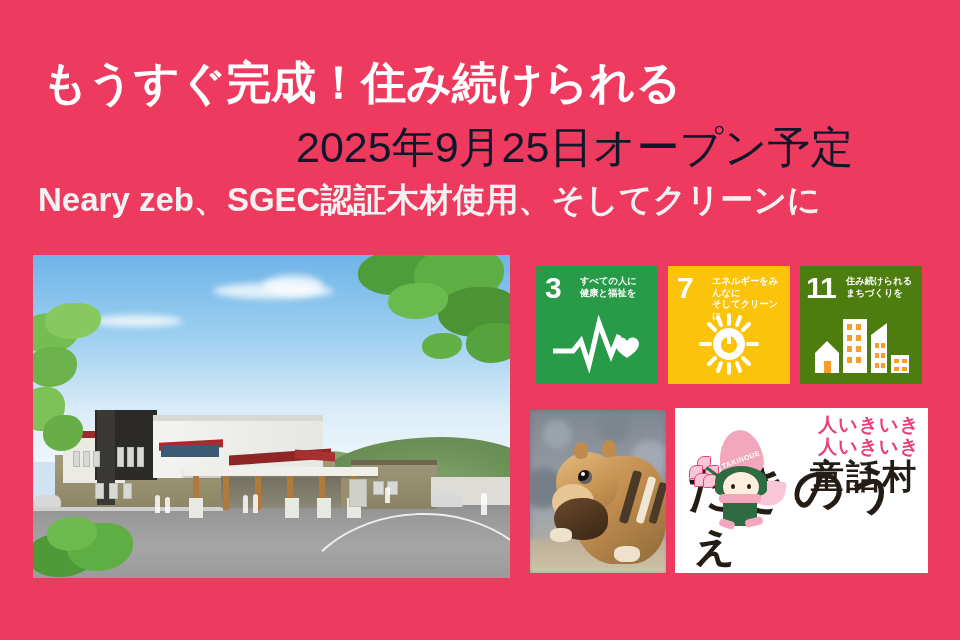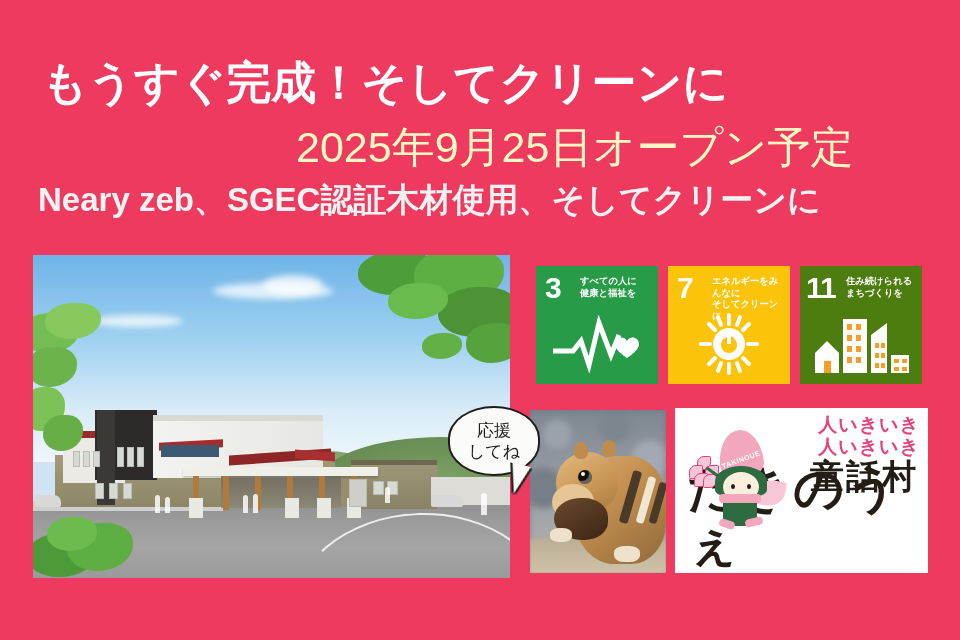--- a/index.html
+++ b/index.html
@@ -14,21 +14,21 @@
 
   
   .headline{position:absolute;left:0;top:0;width:960px;}
   .title-line1{
     position:absolute;left:42px;top:58px;
     font-size:45px;line-height:50px;font-weight:700;color:#ffffff;
     letter-spacing:0px;white-space:nowrap;
   }
   .title-line2{
     position:absolute;left:296px;top:123px;
-    font-size:43px;line-height:48px;font-weight:400;color:#fef9c3;
+    font-size:43px;line-height:48px;font-weight:400;color:#0f172a;
     letter-spacing:0px;white-space:nowrap;
   }
   .title-line3{
     position:absolute;left:38px;top:181px;
     font-size:33px;line-height:38px;font-weight:600;color:#f2f2f2;
     letter-spacing:0px;white-space:nowrap;
   }
 
   
   .render-photo{
@@ -160,21 +160,21 @@
   .m-flower{position:absolute;left:0;top:26px;width:30px;height:30px;}
   .m-pet{position:absolute;width:12px;height:12px;background:#f8c6d6;border:1.5px solid #e8407a;border-radius:50% 10% 50% 10%;}
   .m-stick{position:absolute;left:14px;top:46px;width:34px;height:3px;background:#2f6b41;transform:rotate(36deg);}
 </style>
 </head>
 <body>
 
 <div class="poster">
 
   <div class="headline">
-    <div class="title-line1">もうすぐ完成！そしてクリーンに</div>
+    <div class="title-line1">もうすぐ完成！住み続けられる</div>
     <div class="title-line2">2025年9月25日オープン予定</div>
     <div class="title-line3">Neary  zeb、SGEC認証木材使用、そしてクリーンに</div>
   </div>
 
   <div class="render-photo">
     <div class="sky"></div>
     <div class="cloud c1"></div>
     <div class="cloud c2"></div>
     <div class="cloud c3"></div>
 
@@ -253,25 +253,20 @@
       <div class="leafblob" style="left:0px;top:84px;width:44px;height:44px;background:#7cc257"></div>
       <div class="leafblob" style="left:22px;top:112px;width:40px;height:36px;background:#68ae47"></div>
     </div>
     <div class="bush">
       <div class="leafblob" style="left:0px;top:16px;width:70px;height:44px;background:#4e9a38"></div>
       <div class="leafblob" style="left:40px;top:6px;width:66px;height:48px;background:#5fae44"></div>
       <div class="leafblob" style="left:20px;top:0px;width:50px;height:34px;background:#6dbb4e"></div>
     </div>
   </div>
 
-  <div class="bubble">
-    <div class="bubble-text">応援
-してね</div>
-    <div class="bubble-tail"></div>
-  </div>
 
   <div class="sdg-row">
 
     <div class="sdg" style="background:#279b48">
       <div class="sdg-num">3</div>
       <div class="sdg-cap">すべての人に
 健康と福祉を</div>
       <div class="sdg-ico">
         <svg width="96" height="58" viewBox="0 0 96 58">
           <polyline points="4,36 24,36 32,26 40,50 50,8 62,40 70,20" fill="none" stroke="#ffffff" stroke-width="5" stroke-linejoin="miter" stroke-linecap="butt"></polyline>

